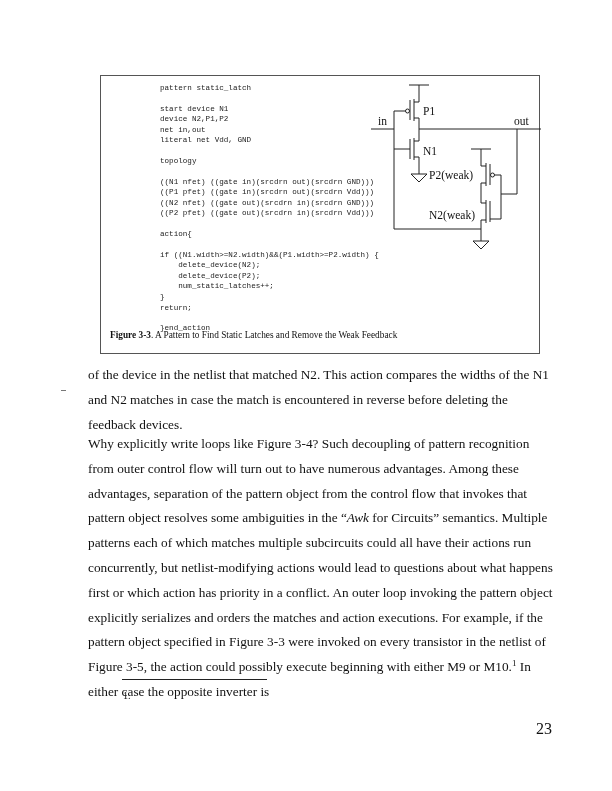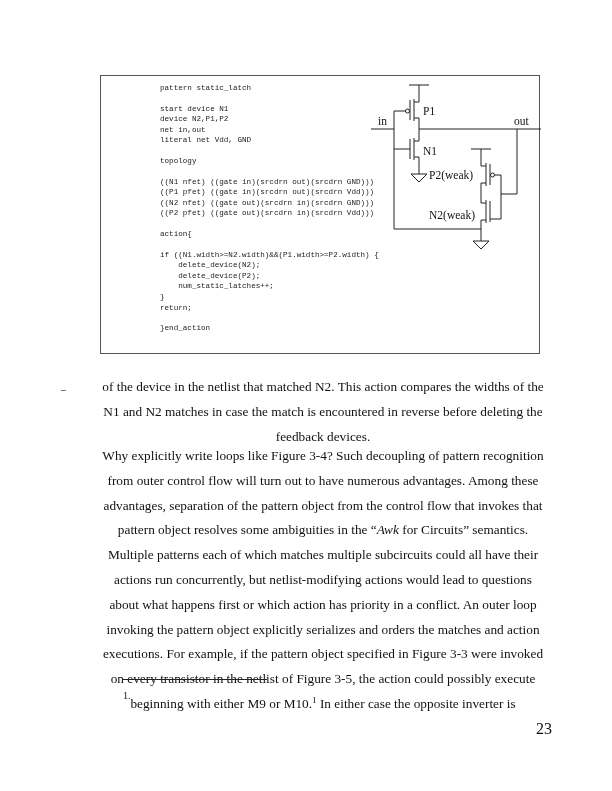--- a/index.html
+++ b/index.html
@@ -8,21 +8,21 @@
   .figure-frame { position: absolute; left: 100px; top: 75px; width: 440px; height: 279px;
          border: 1px solid #555; box-sizing: border-box; }
   .code { position: absolute; left: 11px; top: 7px; font-family: "Liberation Mono", "DejaVu Sans Mono", monospace;
           font-size: 7.6px; line-height: 10.6px; color: #222; white-space: pre; margin-left: 48px; }
   .code .blank { height: 10px; }
   .caption { position: absolute; left: 9px; top: 254px; font-size: 9.3px; color: #111; }
   .caption b { font-weight: bold; }
   .circuit { position: absolute; left: 265px; top: 0px; width: 175px; height: 200px; }
   .circuit text { font-family: "Liberation Serif", "DejaVu Serif", serif; font-size: 11.5px; fill: #111; }
   .body-text { position: absolute; left: 88px; width: 470px; font-size: 13.3px; line-height: 24.8px; color: #111; }
-  .body-text p { margin: 12px; text-align: center; }
+  .body-text p { margin: 0; }
   .p1 { top: 363px; }
   .p2 { top: 432px; }
   .body-text sup { font-size: 9px; vertical-align: 5px; line-height: 0; }
   .fn-rule { position: absolute; left: 122px; top: 679px; width: 145px; height: 0; border-top: 1px solid #222; }
   .footnote { position: absolute; left: 132px; top: 690px; width: 420px; font-size: 10.2px; line-height: 12.4px; color: #111; }
   .footnote .num { position: absolute; left: -9px; top: 0; }
   .page-num { position: absolute; left: 536px; top: 720px; font-size: 16px; color: #111; }
   .scan-mark { position: absolute; left: 61px; top: 390px; width: 5px; height: 1px; background: #777; }
 </style>
 </head>
@@ -82,20 +82,21 @@
       <polygon points="107,165 123,165 115,173"></polygon>
     </g>
     <text x="12" y="49">in</text>
     <text x="148" y="49">out</text>
     <text x="57" y="39">P1</text>
     <text x="57" y="79">N1</text>
     <text x="63" y="103">P2(weak)</text>
     <text x="63" y="143">N2(weak)</text>
   </svg>
 
+  <div class="caption"><b>Figure 3-3</b><span>. A Pattern to Find Static Latches and Remove the Weak Feedback</span></div>
 </div>
 
 <div class="body-text p1">
   <p>of the device in the netlist that matched N2. This action compares the widths of the N1 and N2 matches in case the match is encountered in reverse before deleting the feedback devices.</p>
 </div>
 
 <div class="body-text p2">
   <p><span>Why explicitly write loops like Figure 3-4? Such decoupling of pattern recognition from outer control flow will turn out to have numerous advantages. Among these advantages, separation of the pattern object from the control flow that invokes that pattern object resolves some ambiguities in the “</span><i>Awk</i><span> for Circuits” semantics. Multiple patterns each of which matches multiple subcircuits could all have their actions run concurrently, but netlist-modifying actions would lead to questions about what happens first or which action has priority in a conflict. An outer loop invoking the pattern object explicitly serializes and orders the matches and action executions. For example, if the pattern object specified in Figure 3-3 were invoked on every transistor in the netlist of Figure 3-5, the action could possibly execute beginning with either M9 or M10.</span><sup>1</sup><span> In either case the opposite inverter is</span></p>
 </div>
 

